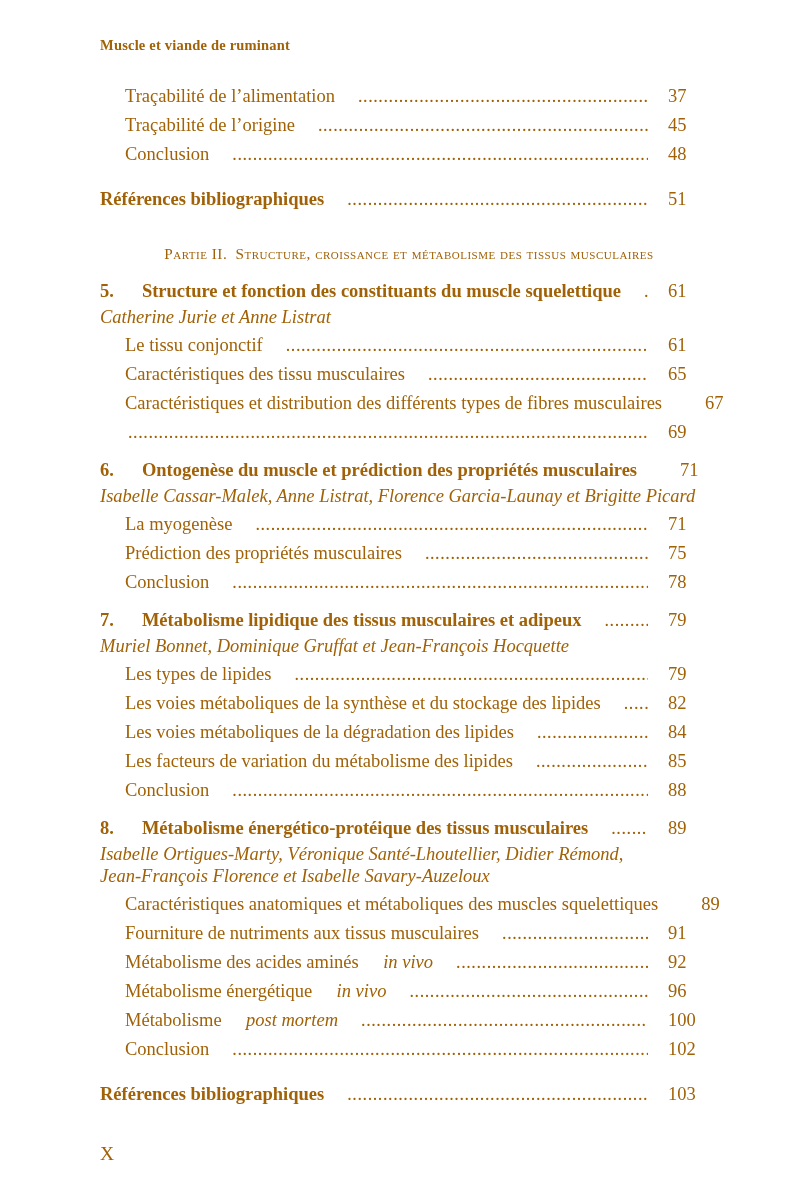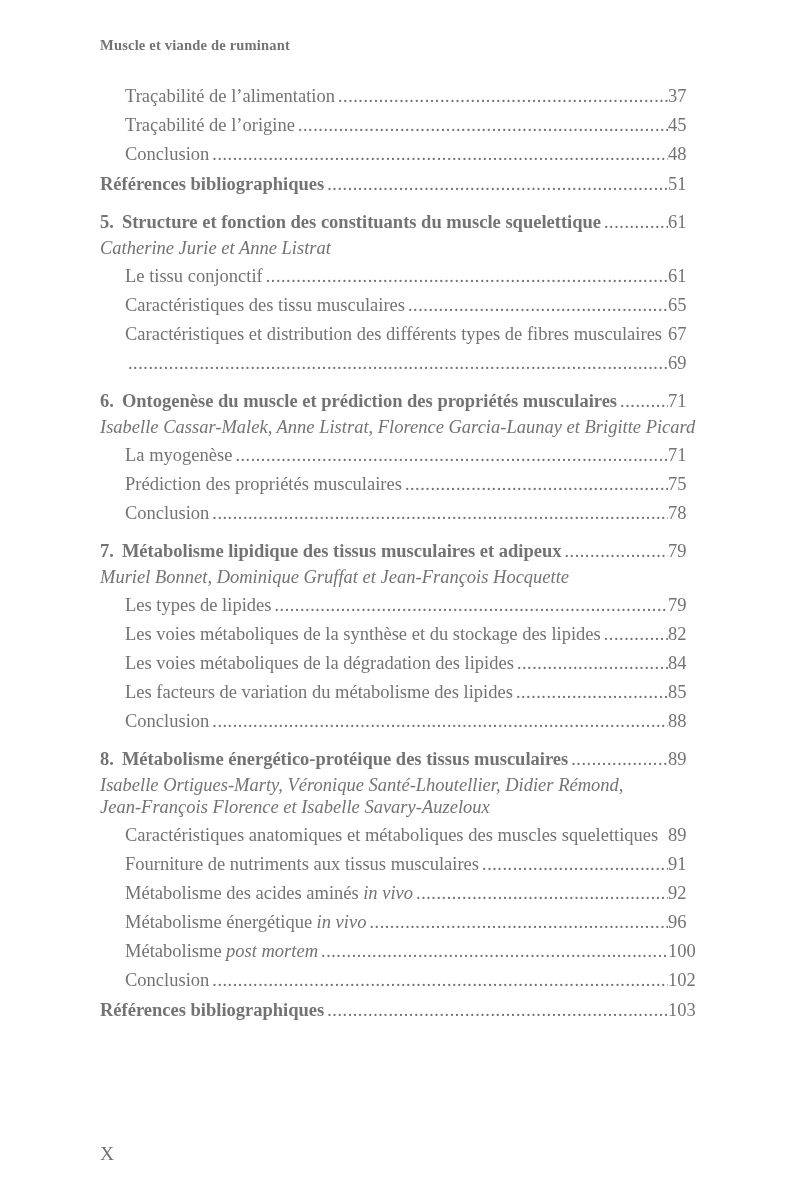--- a/index.html
+++ b/index.html
@@ -1,46 +1,46 @@
 <!DOCTYPE html>
 <html><head>
 <meta charset="utf-8">
 <style>
   html,body{margin:0;padding:0;background:#e8e8e8;}
   .page{
     position:relative;
     width:800px;height:1200px;
     background:#ffffff;
-    color:#737373;
+    color:#a16207;
     font-family:"Liberation Serif","DejaVu Serif",serif;
     overflow:hidden;
   }
   .running-header{
     position:absolute;left:100px;top:37px;
     font-size:14.5px;font-weight:700;letter-spacing:0.2px;
   }
   .content{
     position:absolute;left:100px;top:82px;width:618px;
   }
   .trow{
     display:flex;align-items:baseline;
-    line-height:29px;font-size:18.5px;
+    line-height:29px;font-size:18.5px;gap:20px;
   }
   .indent{padding-left:25px;}
   .bold{font-weight:700;}
   .num{font-weight:700;margin-right:8px;flex:0 0 auto;}
   .lbl{white-space:nowrap;flex:0 0 auto;}
   .ital{font-style:italic;margin-left:0.24em;white-space:nowrap;flex:0 0 auto;}
   .dots{
     flex:1 1 0;min-width:0;overflow:hidden;white-space:nowrap;
     letter-spacing:0.6px;margin-left:3px;font-size:18px;
   }
   .nodots{visibility:hidden;}
   .pg{width:50px;text-align:left;flex:0 0 auto;font-weight:400;}
-  .mt-ref{margin-top:1px;}
+  .mt-ref{margin-top:16px;}
   .part-heading{
     margin:25px 0 5px 0;text-align:center;line-height:29px;
     font-variant:small-caps;font-size:15.2px;letter-spacing:0.5px;
   }
   .ph2{margin-left:0.55em;}
   .chapter{margin-top:9px;}
   .authors{font-style:italic;font-size:18.5px;line-height:22px;}
   .items{margin-top:3px;}
   .folio{
     position:absolute;left:100px;top:1143px;
@@ -66,20 +66,21 @@
       <div class="trow indent">
         <span class="lbl">Conclusion</span>
         <span class="dots">..........................................................................................................................................................................</span>
         <span class="pg">48</span>
       </div>
       <div class="trow mt-ref">
         <span class="lbl bold">Références bibliographiques</span>
         <span class="dots">..........................................................................................................................................................................</span>
         <span class="pg">51</span>
       </div>
+      <div class="part-heading"><span class="ph1">Partie II.</span><span class="ph2">Structure, croissance et métabolisme des tissus musculaires</span></div>
       <div class="chapter">
         <div class="trow">
           <span class="num">5.</span>
           <span class="lbl bold">Structure et fonction des constituants du muscle squelettique</span>
           <span class="dots">..........................................................................................................................................................................</span>
           <span class="pg">61</span>
         </div>
         <div class="authors">Catherine Jurie et Anne Listrat</div>
         <div class="items">
           <div class="trow indent">

